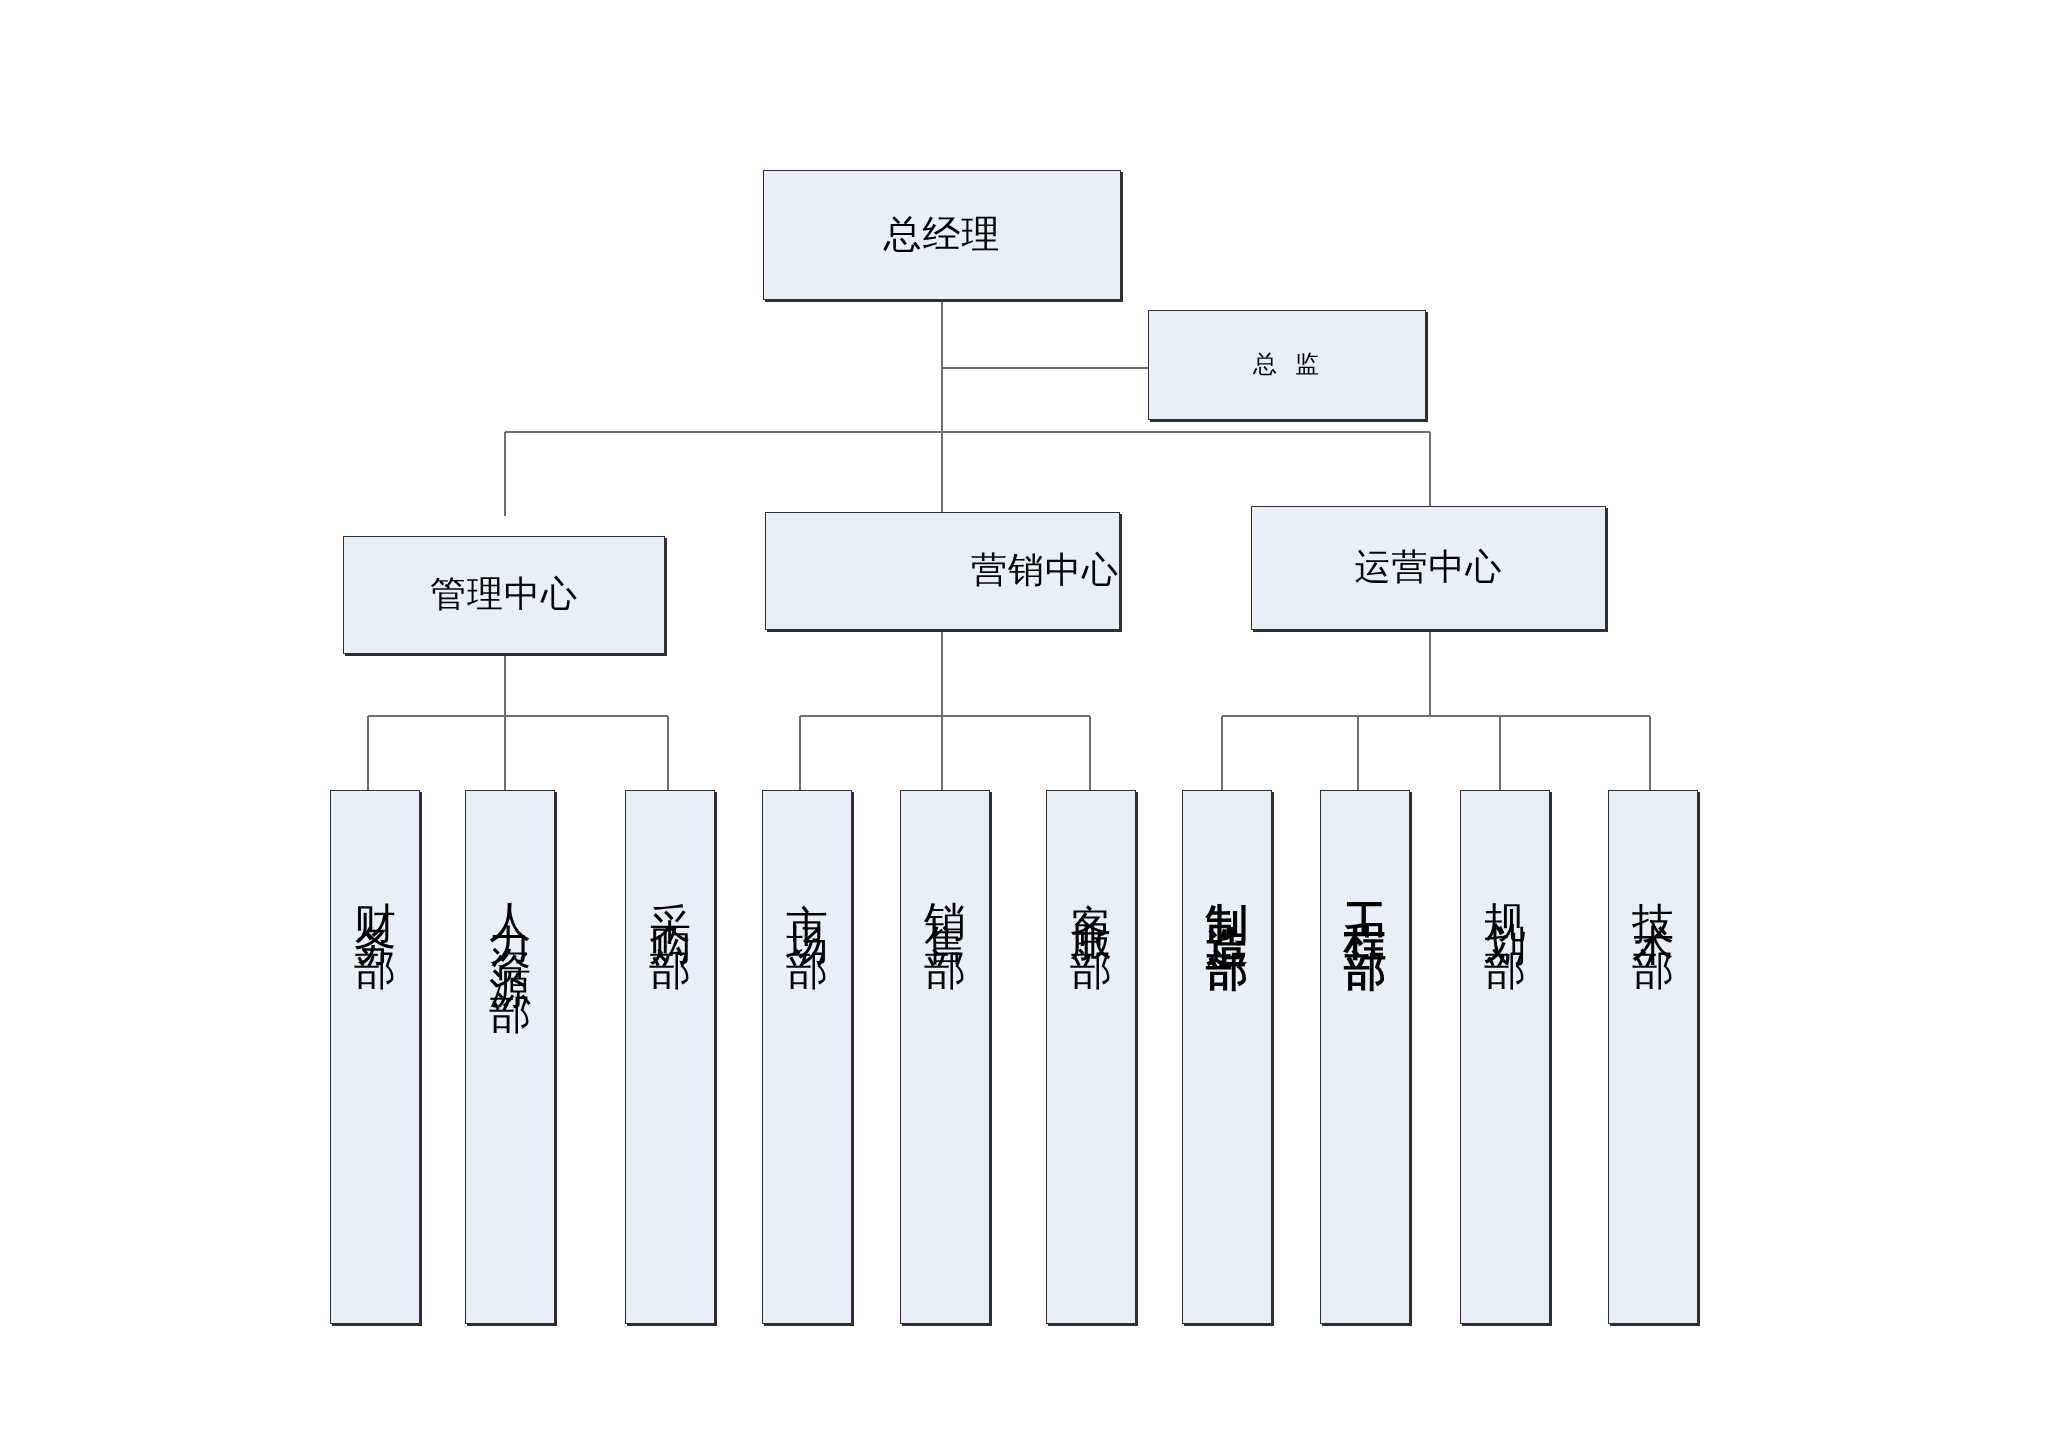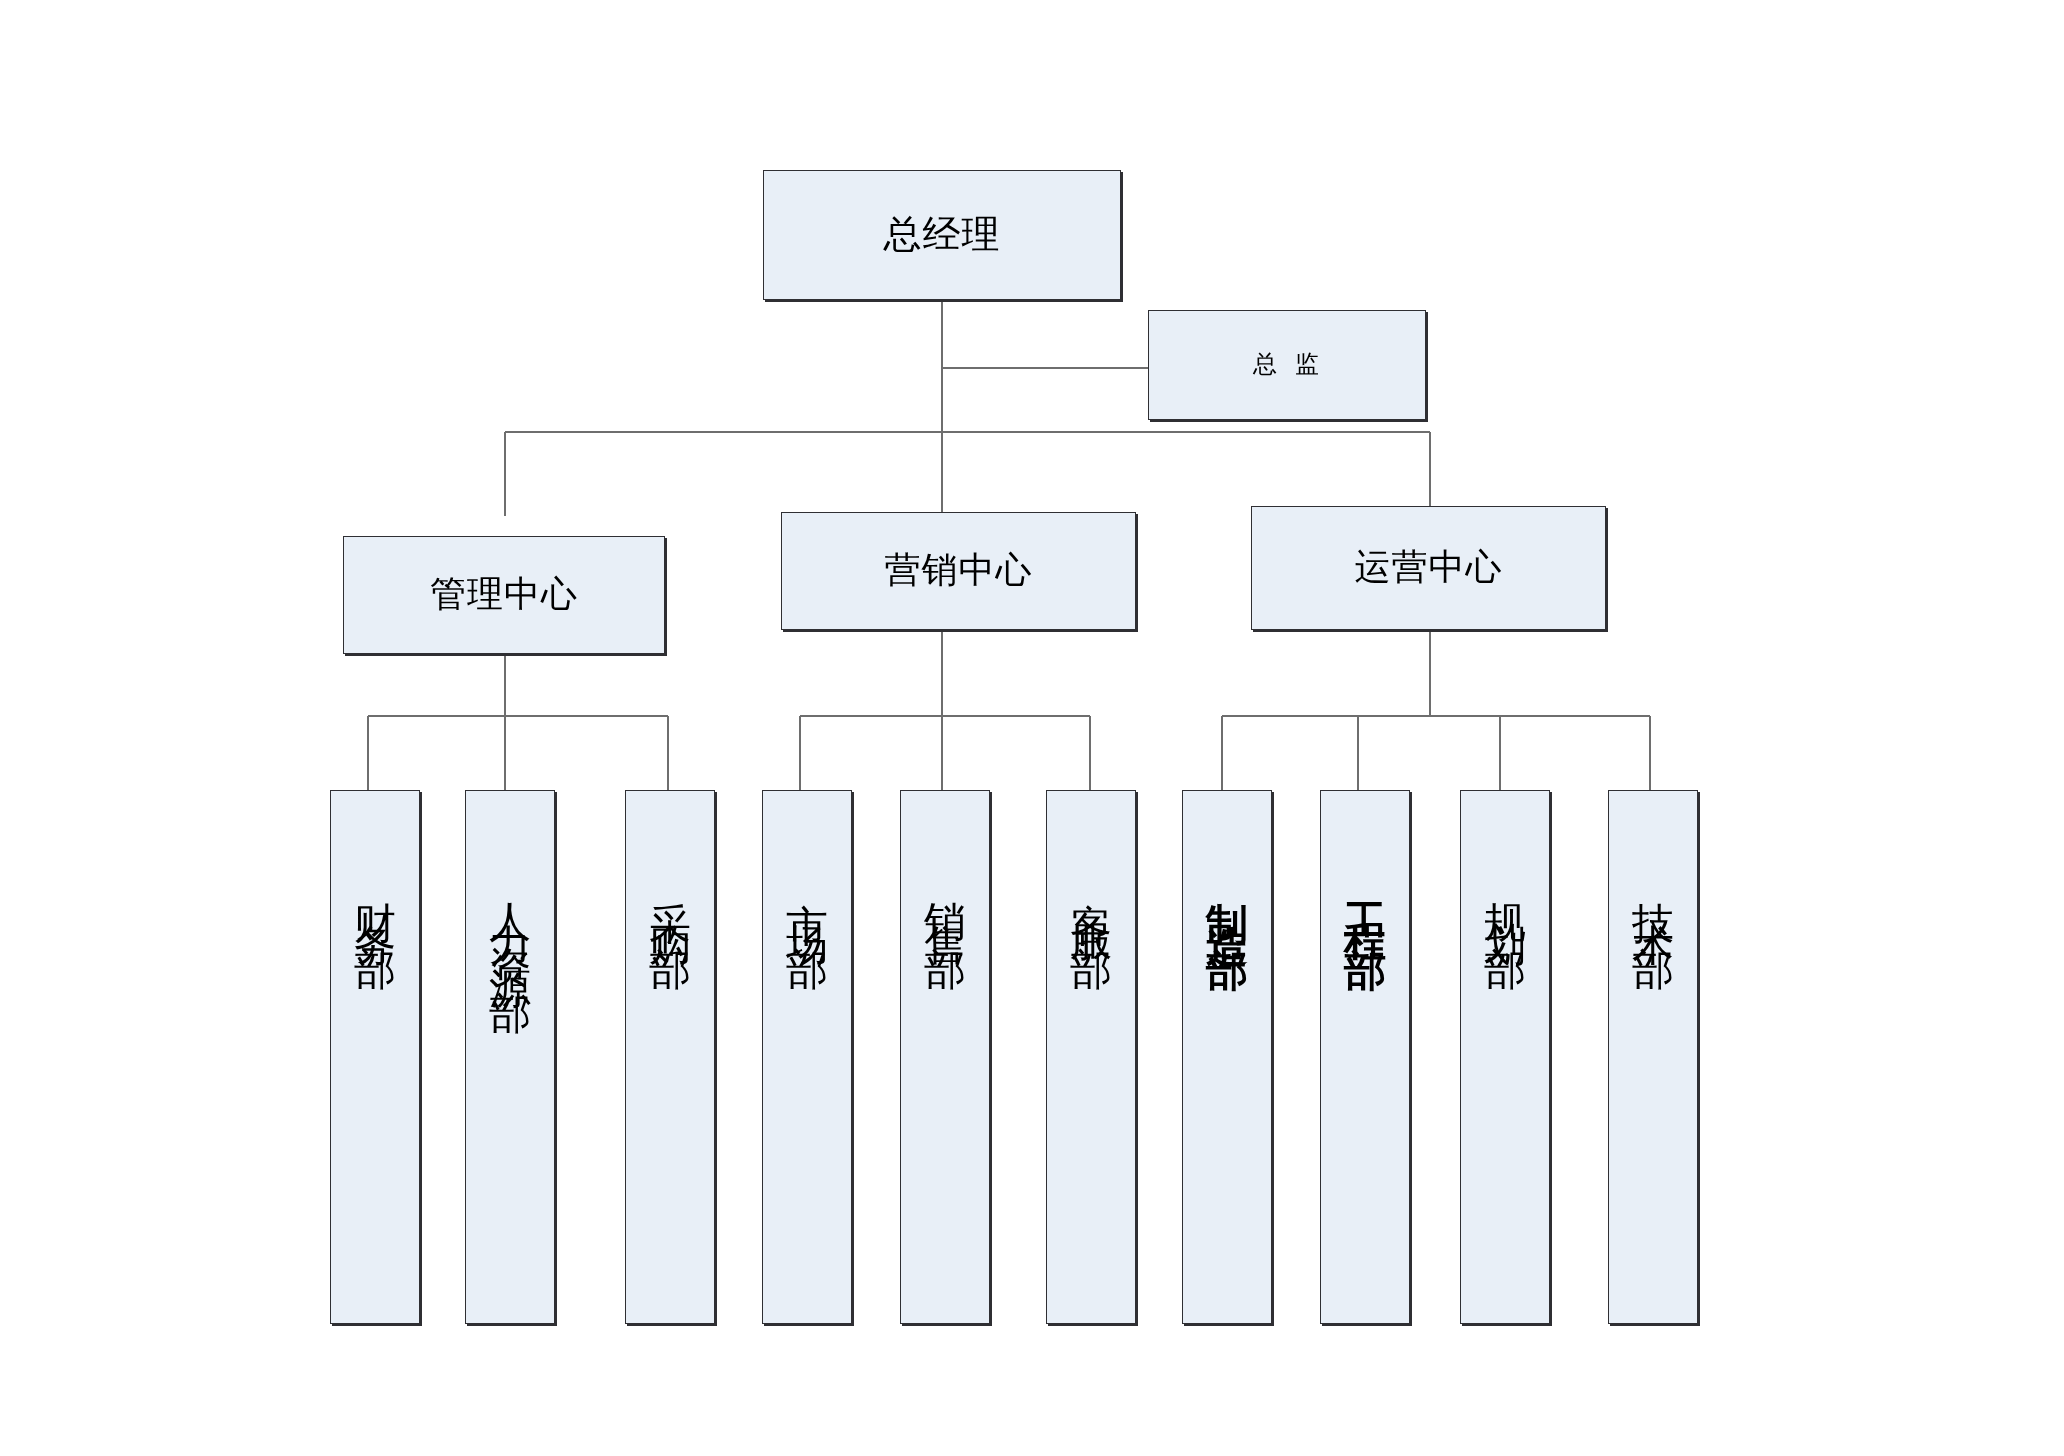--- a/index.html
+++ b/index.html
@@ -123,21 +123,21 @@
   </div>
 
   <div class="node staff" style="left:1148px; top:310px; width:278px; height:110px;">
     <span class="node-label">总  监</span>
   </div>
 
   <div class="node level-center" style="left:343px; top:536px; width:322px; height:118px;justify-content:center;">
     <span class="node-label">管理中心</span>
   </div>
 
-  <div class="node level-center" style="left:781px; top:512px; width:355px; height:118px;">
+  <div class="node level-center" style="left:765px; top:512px; width:355px; height:118px;justify-content:flex-end;">
     <span class="node-label">营销中心</span>
   </div>
 
   <div class="node level-center" style="left:1251px; top:506px; width:355px; height:124px;">
     <span class="node-label">运营中心</span>
   </div>
 
   <div class="node level-dept" style="left:330px; top:790px; width:90px; height:534px;">
     <span class="node-label">财务部</span>
   </div>

